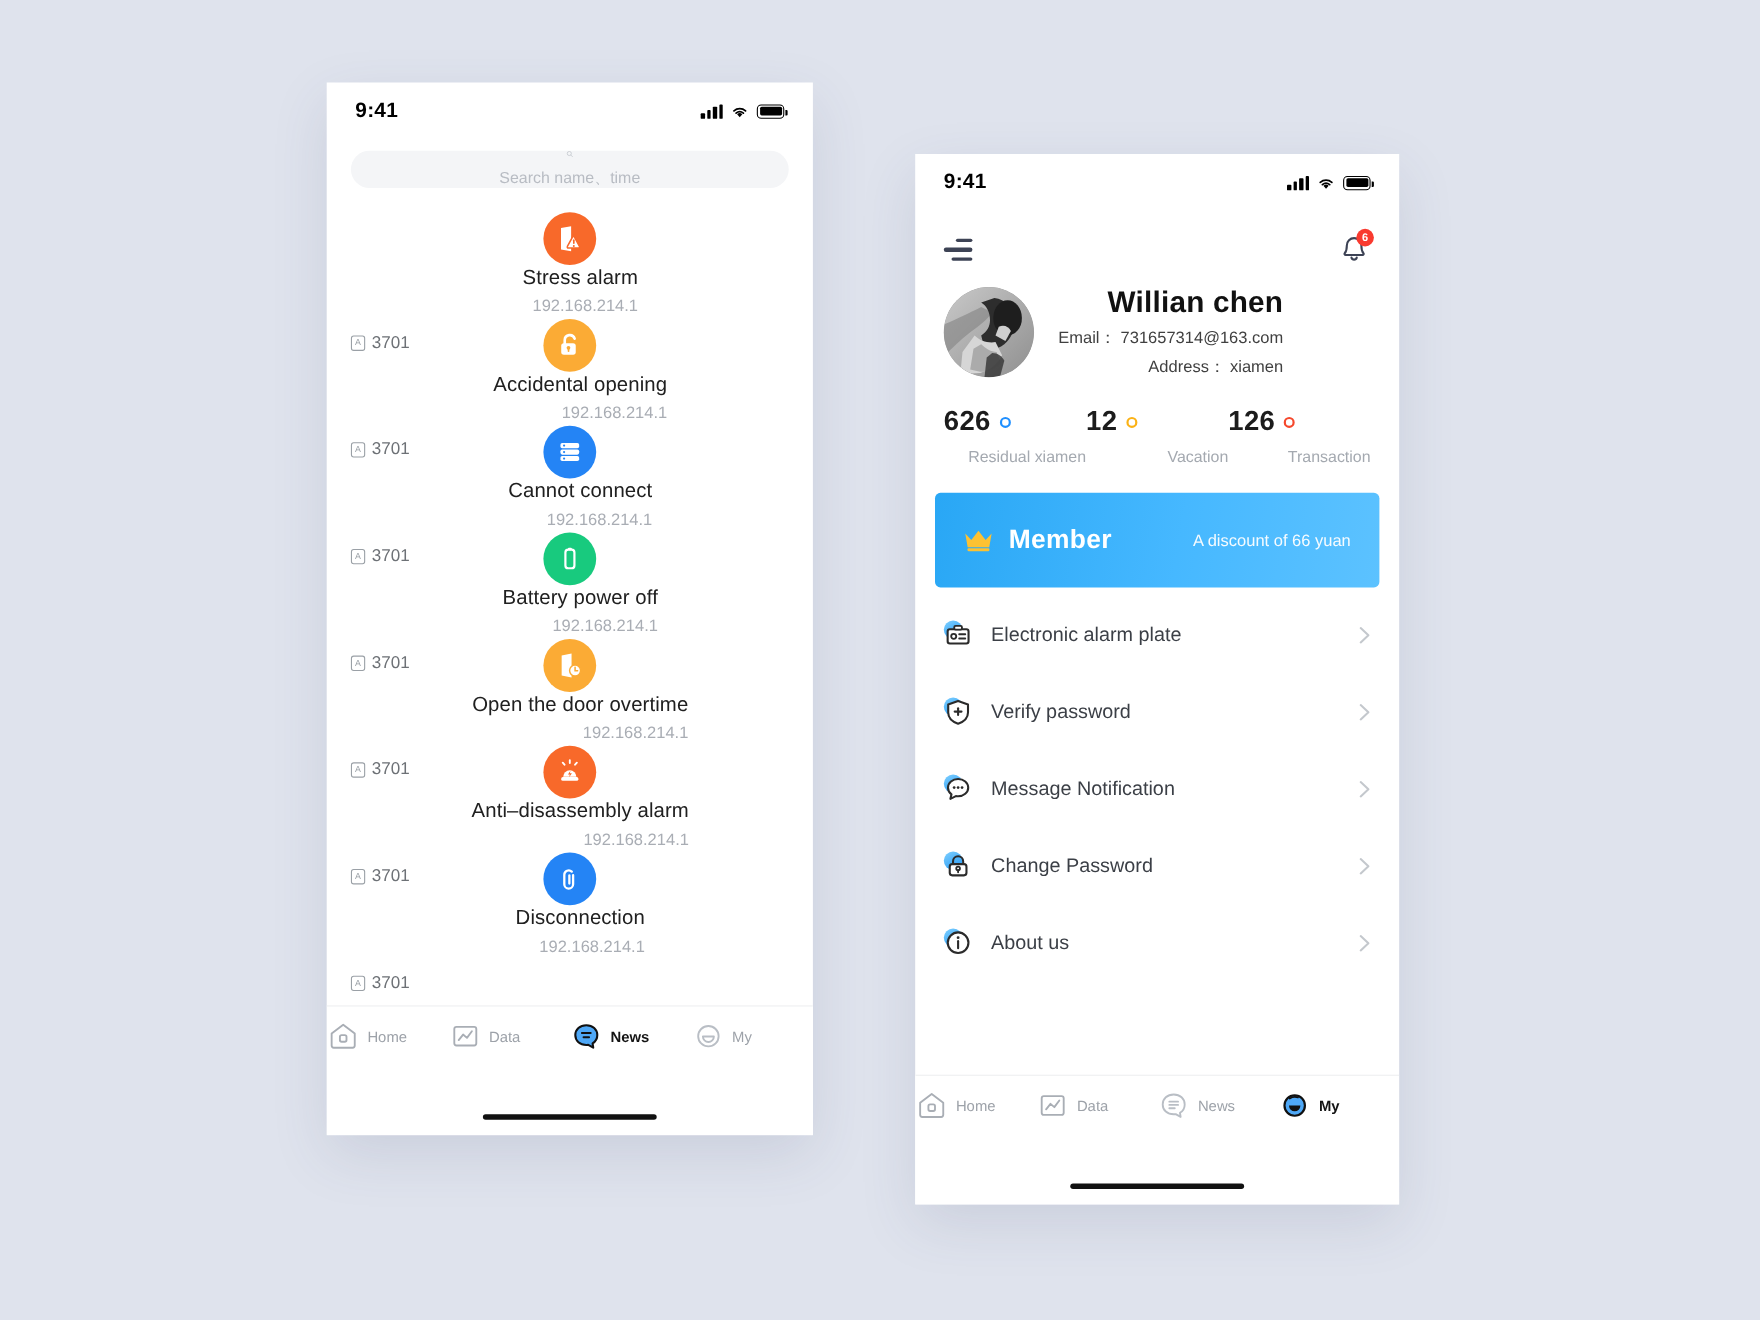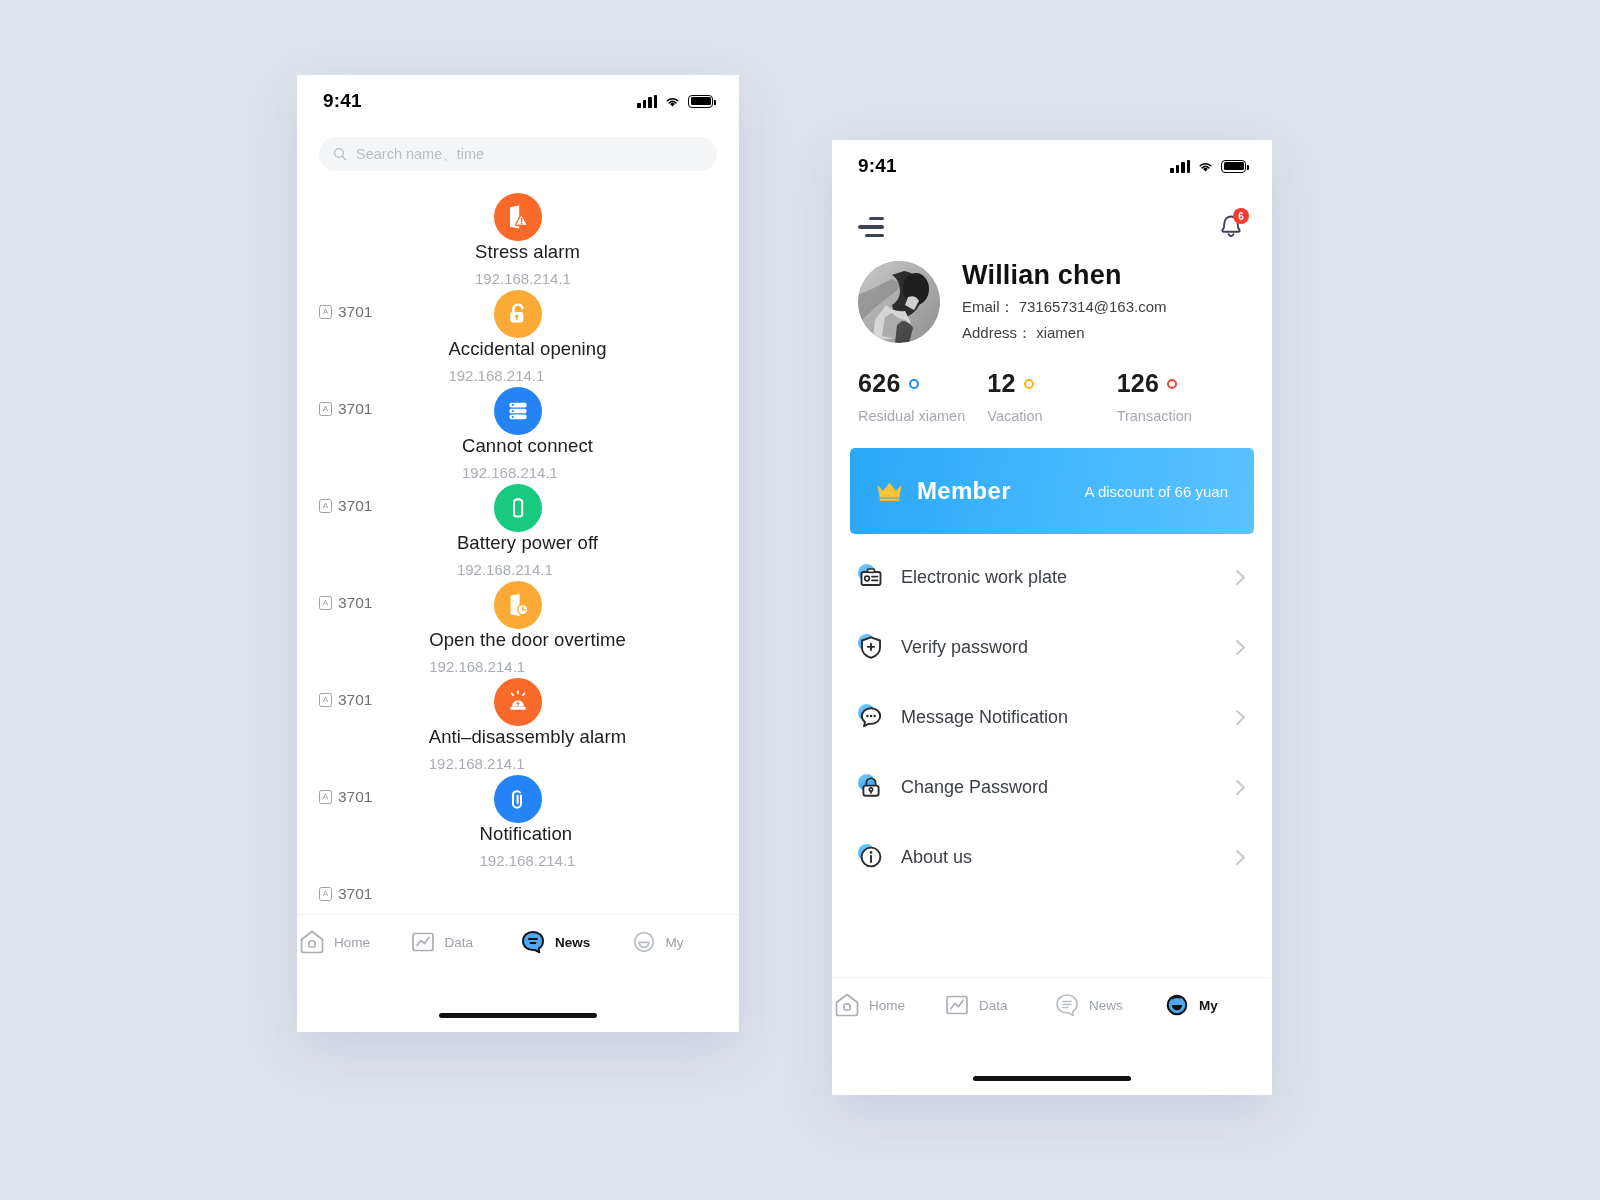--- a/index.html
+++ b/index.html
@@ -2,21 +2,21 @@
 <html><head>
 <meta charset="utf-8">
 <style>
   * { box-sizing: border-box; margin: 0; padding: 0; }
   html, body {
     width: 1600px; height: 1200px;
     background: #dfe3ed;
     font-family: "Liberation Sans", sans-serif;
     overflow: hidden;
   }
-  .canvas { position: relative; width: 1600px; height: 932px; }
+  .canvas { position: relative; width: 1600px; height: 932px; text-align: right; }
 
   
   .phone {
     position: absolute;
     background: #ffffff;
     overflow: hidden;
   }
   #phone-left  { left: 297px; top: 75px;  width: 442px; height: 957px;
                  box-shadow: 0 18px 50px rgba(60,70,110,.13); }
   #phone-right { left: 832px; top: 140px; width: 440px; height: 955px;
@@ -39,21 +39,21 @@
   .batt { position: relative; width: 25px; height: 13px; border: 1.6px solid #000;
           border-radius: 4px; padding: 1.5px; }
   .batt span { display: block; width: 100%; height: 100%; background: #000; border-radius: 1.5px; }
   .batt::after { content: ""; position: absolute; right: -4px; top: 4px; width: 2px;
                  height: 5px; background: #000; border-radius: 0 1px 1px 0; }
 
   
   .search-wrap { padding: 10px 22px 0 22px; }
   .search-bar {
     height: 34px; background: #f4f5f7; border-radius: 17px;
-    display: flex; align-items: center; padding: 0 14px; gap: 9px;
+    display: flex; align-items: center; padding: 0 14px; gap: 9px; flex-direction: column;
   }
   .search-bar .ph { font-size: 14.5px; color: #b8bcc3; }
   .mag { width: 14px; height: 14px; }
 
   
   .news-list { padding: 22px 0 0 0; }
   .news-item {
     display: flex; align-items: center;
     padding: 0 22px; height: 97px; flex-direction: column;
   }
@@ -308,21 +308,21 @@
       </div>
 
       <div class="news-item">
         <div class="ic-circle" style="background:#2484f5">
           <svg width="26" height="26" viewBox="0 0 26 26">
             <path d="M14.8 6.4a4 4 0 0 0-6.8 2.8v8.6a4 4 0 0 0 8 0V9.6" stroke="#fff" stroke-width="2.1" fill="none" stroke-linecap="round"></path>
             <path d="M12.6 9.8v7.4" stroke="#fff" stroke-width="2.1" fill="none" stroke-linecap="round"></path>
           </svg>
         </div>
         <div class="news-text">
-          <div class="news-title">Notification</div>
+          <div class="news-title">Disconnection</div>
           <div class="news-sub">192.168.214.1</div>
         </div>
         <div class="news-meta">
           <span class="idbox">
               <span>A</span>
             </span>
           <span>3701</span>
         </div>
       </div>
 
@@ -471,21 +471,21 @@
         <div class="menu-ic">
           <div class="menu-blob"></div>
           <svg width="26" height="26" viewBox="0 0 26 26" style="position:absolute;left:0;top:0">
             <rect x="3.5" y="8" width="19" height="13" rx="2" fill="#fff" stroke="#2b2b2b" stroke-width="1.9"></rect>
             <rect x="9.5" y="5" width="7" height="3.4" rx="1.2" fill="#fff" stroke="#2b2b2b" stroke-width="1.7"></rect>
             <circle cx="9" cy="14.5" r="2.3" fill="none" stroke="#2b2b2b" stroke-width="1.7"></circle>
             <line x1="14" y1="12.6" x2="19.5" y2="12.6" stroke="#2b2b2b" stroke-width="1.7" stroke-linecap="round"></line>
             <line x1="14" y1="16.4" x2="19.5" y2="16.4" stroke="#2b2b2b" stroke-width="1.7" stroke-linecap="round"></line>
           </svg>
         </div>
-        <span class="menu-label">Electronic work plate</span>
+        <span class="menu-label">Electronic alarm plate</span>
         <svg class="chev" viewBox="0 0 11 17">
           <path d="M2 2 9 8.5 2 15" fill="none" stroke="#c4c8cd" stroke-width="1.9" stroke-linecap="round" stroke-linejoin="round"></path>
         </svg>
       </div>
 
       <div class="menu-item">
         <div class="menu-ic">
           <div class="menu-blob"></div>
           <svg width="26" height="26" viewBox="0 0 26 26" style="position:absolute;left:0;top:0">
             <path d="M13 3.3 22 6.5v7.2c0 4.8-3.5 8.3-9 10.2-5.5-1.9-9-5.4-9-10.2V6.5Z" fill="#fff" stroke="#2b2b2b" stroke-width="1.9" stroke-linejoin="round"></path>

